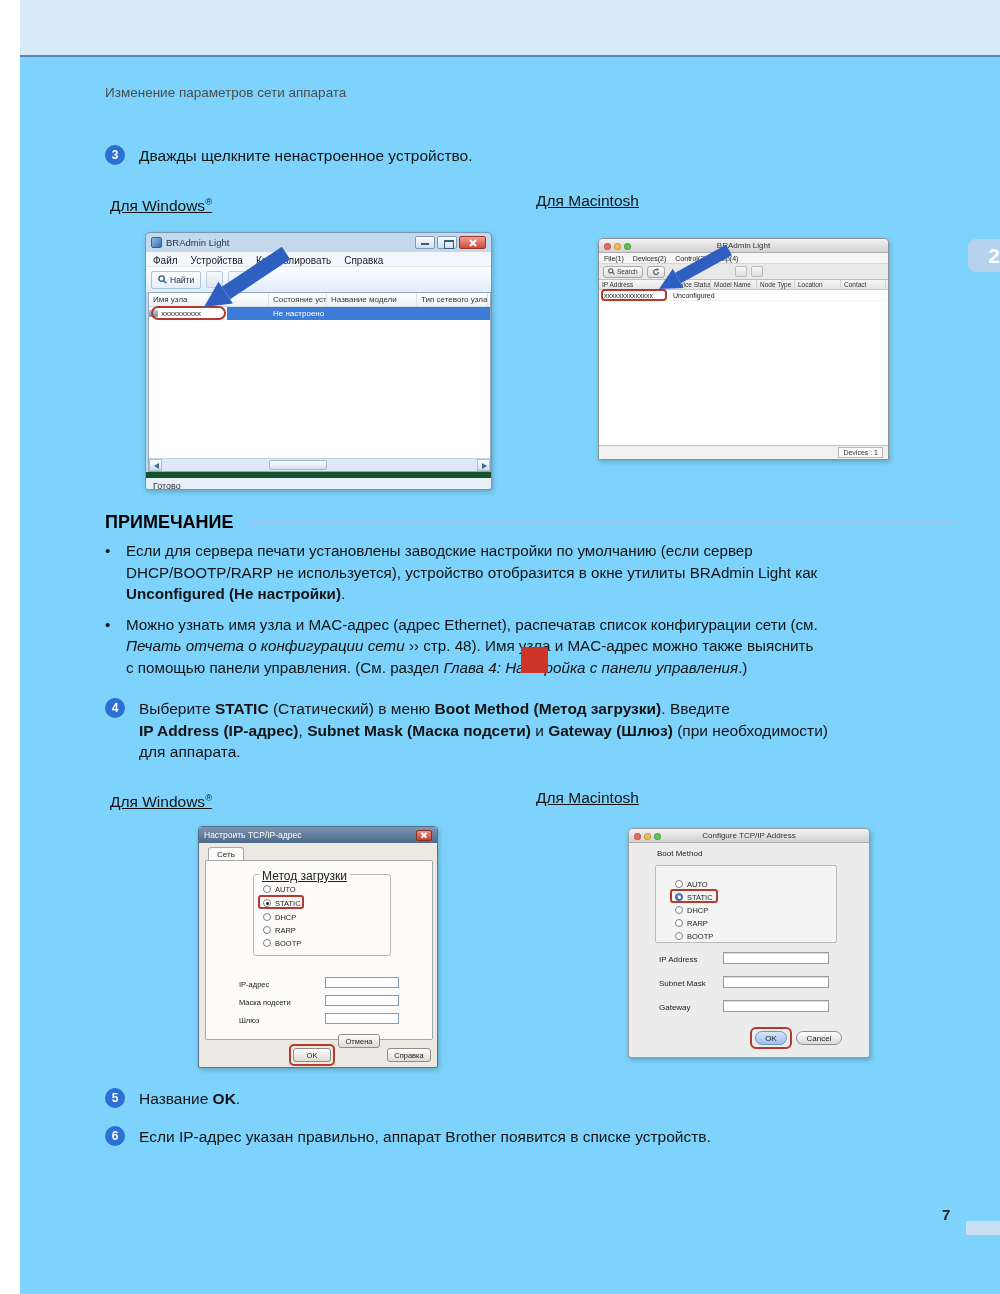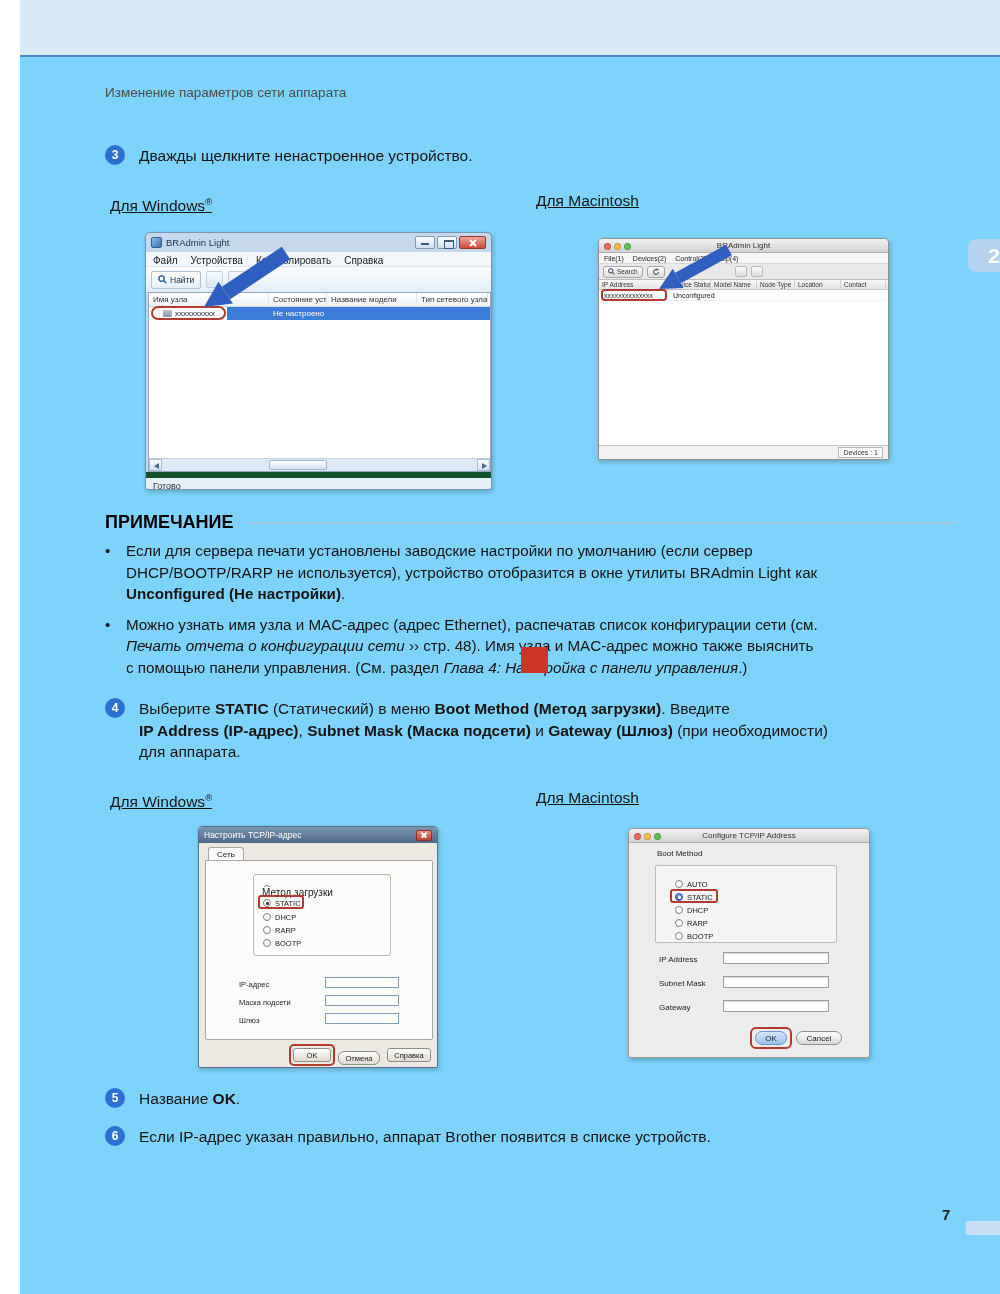--- a/index.html
+++ b/index.html
@@ -52,21 +52,21 @@
   .wxp-btn.close::before { transform:translate(-50%,-50%) rotate(45deg); }
   .wxp-btn.close::after { transform:translate(-50%,-50%) rotate(-45deg); }
   .wxp-menubar { height:15px; background:#f2f7fc; border-bottom:1px solid #dde6ef; display:flex; align-items:flex-end; gap:13px; padding:0 7px; font-size:10px; color:#1c1c1c; }
   .wxp-toolbar { height:25px; background:linear-gradient(#fbfdff,#e2edf8); display:flex; align-items:center; gap:5px; padding:0 5px; }
   .wxp-toolbtn { display:inline-flex; align-items:center; gap:3px; height:18px; padding:0 6px; border:1px solid #b0c4d8; border-radius:2px; background:linear-gradient(#fff,#e4eef8); font-size:8.5px; color:#1c2c3c; }
   .wxp-toolicon { width:17px; height:17px; border:1px solid #bfd0e0; border-radius:2px; background:linear-gradient(#f6fafe,#d9e6f2); }
   .wxp-body { position:absolute; left:2px; top:59px; width:343px; height:180px; background:#fff; border:1px solid #8fa8c0; }
   .wxp-cols { display:flex; height:14px; background:linear-gradient(#fff,#edf1f5); border-bottom:1px solid #d4dae0; }
   .wxp-cols span { font-size:8px; color:#333; line-height:13px; padding:0 4px; border-right:1px solid #dde2e8; white-space:nowrap; overflow:hidden; }
   .wxp-row { display:flex; height:13px; }
-  .wxp-devname { width:78px; display:flex; align-items:center; gap:3px; padding-left:14px; font-size:8px; color:#223; }
+  .wxp-devname { width:78px; display:flex; align-items:center; gap:3px; padding-left:0; font-size:8px; color:#223; }
   .printer-ico { width:9px; height:7px; background:linear-gradient(#b9c6d2,#8596a6); border-radius:1px; }
   .wxp-devstatus { flex:1; background:#3c7cd8; color:#fff; font-size:8px; line-height:13px; padding-left:46px; white-space:nowrap; }
   .wxp-hscroll { position:absolute; left:0; right:0; bottom:0; height:13px; background:#dde9f5; border-top:1px solid #c2d4e4; }
   .hs-btn { position:absolute; top:0; width:13px; height:12px; background:linear-gradient(#fdfeff,#cfdfef); border:1px solid #a9c0d5; }
   .hs-btn.left { left:0; } .hs-btn.right { right:0; }
   .hs-btn::after { content:""; position:absolute; left:4px; top:3px; border-style:solid; }
   .hs-btn.left::after { border-width:3px 5px 3px 0; border-color:transparent #4a6a8a transparent transparent; }
   .hs-btn.right::after { border-width:3px 0 3px 5px; border-color:transparent transparent transparent #4a6a8a; }
   .hs-thumb { position:absolute; left:120px; top:1px; width:58px; height:10px; background:linear-gradient(#fff,#d3e2f1); border:1px solid #9db8d0; border-radius:2px; }
   .wxp-status { position:absolute; left:0; right:0; bottom:0; height:17px; background:#e7eff7; border-top:6px solid #14532d; font-size:9px; color:#333; line-height:16px; padding-left:7px; border-radius:0 0 3px 3px; }
@@ -94,21 +94,21 @@
   .shot-windlg { background:#ece9e2; border:1px solid #58708a; border-radius:4px 4px 2px 2px; box-shadow:1px 2px 5px rgba(0,0,0,.22); }
   .wd-title { height:16px; background:linear-gradient(#7d97b2,#4c688a); border-radius:3px 3px 0 0; display:flex; align-items:center; padding:0 5px; }
   .wd-title-text { font-size:8.5px; color:#fff; }
   .wd-close { margin-left:auto; position:relative; width:16px; height:11px; background:linear-gradient(#ea9184,#c2402f); border:1px solid #8d2f26; border-radius:2px; }
   .wd-close::before, .wd-close::after { content:""; position:absolute; left:50%; top:50%; width:7px; height:1.5px; background:#fff; }
   .wd-close::before { transform:translate(-50%,-50%) rotate(45deg); }
   .wd-close::after { transform:translate(-50%,-50%) rotate(-45deg); }
   .wd-tab { position:absolute; left:9px; top:20px; height:13px; padding:0 8px; background:#fdfcfa; border:1px solid #a8a8a8; border-bottom:none; border-radius:3px 3px 0 0; font-size:8px; line-height:13px; color:#222; z-index:2; }
   .wd-panel { position:absolute; left:6px; top:33px; width:228px; height:180px; background:#fdfcfa; border:1px solid #a8a8a8; border-radius:0 2px 2px 2px; }
   .wd-group { position:absolute; left:54px; top:47px; width:138px; height:82px; border:1px solid #b8b8b2; border-radius:3px; }
-  .wd-group-label { position:absolute; left:60px; top:60px; background:#fdfcfa; padding:0 3px; font-size:10px; color:#222; z-index:2; }
+  .wd-group-label { position:absolute; left:60px; top:42px; background:#fdfcfa; padding:0 3px; font-size:12px; color:#222; z-index:2;text-decoration:underline; }
   .radio-row { position:absolute; display:flex; align-items:center; gap:4px; height:10px; }
   .rdot { width:8px; height:8px; border-radius:50%; border:1px solid #808080; background:#fff; position:relative; flex:0 0 auto; }
   .rdot.winsel::after { content:""; position:absolute; left:1.5px; top:1.5px; width:3px; height:3px; border-radius:50%; background:#222; }
   .rdot.macsel { background:radial-gradient(circle at 50% 30%, #8fb4ee 0%, #3666c8 75%); border-color:#2c549e; }
   .rdot.macsel::after { content:""; position:absolute; left:2.2px; top:2.2px; width:2.5px; height:2.5px; border-radius:50%; background:#fff; }
   .rlabel { font-size:7.5px; color:#222; white-space:nowrap; }
   .wd-flabel { position:absolute; left:40px; font-size:7.5px; color:#222; }
   .wd-input { position:absolute; left:126px; width:74px; height:11px; background:#fff; border:1px solid #7f9db9; }
   .wd-btn { position:absolute; height:14px; background:linear-gradient(#fefefe,#dedbd2); border:1px solid #8e8e82; border-radius:3px; font-size:7.5px; text-align:center; line-height:13px; color:#222; }
 
@@ -314,21 +314,21 @@
         <span class="rlabel">BOOTP</span>
       </div>
     <div class="red-box" style="left:59px;top:68px;width:46px;height:14px;"></div>
     <div class="wd-flabel" style="top:153px;">IP-адрес</div>
     <div class="wd-flabel" style="top:171px;">Маска подсети</div>
     <div class="wd-flabel" style="top:189px;">Шлюз</div>
     <div class="wd-input" style="top:150px;"></div>
     <div class="wd-input" style="top:168px;"></div>
     <div class="wd-input" style="top:186px;"></div>
     <div class="wd-btn" style="left:94px;top:221px;width:38px;">OK</div>
-    <div class="wd-btn" style="left:139px;top:224px;width:42px;border-radius:6px;">Отмена</div>
+    <div class="wd-btn" style="left:139px;top:207px;width:42px;">Отмена</div>
     <div class="wd-btn" style="left:188px;top:221px;width:44px;">Справка</div>
     <div class="red-box" style="left:90px;top:217px;width:46px;height:22px;border-radius:5px;"></div>
   </div>
 
   <div class="abs shot-macdlg" style="left:608px;top:828px;width:242px;height:230px;">
     <div class="mac-title">
       <span class="mac-dots">
         <span class="dot red"></span>
         <span class="dot yellow"></span>
         <span class="dot green"></span>

